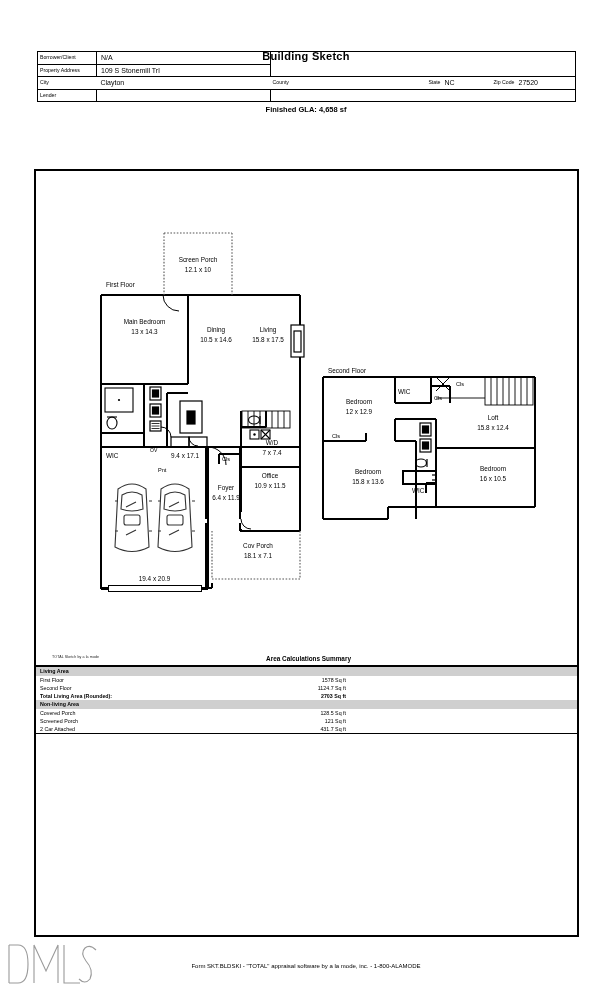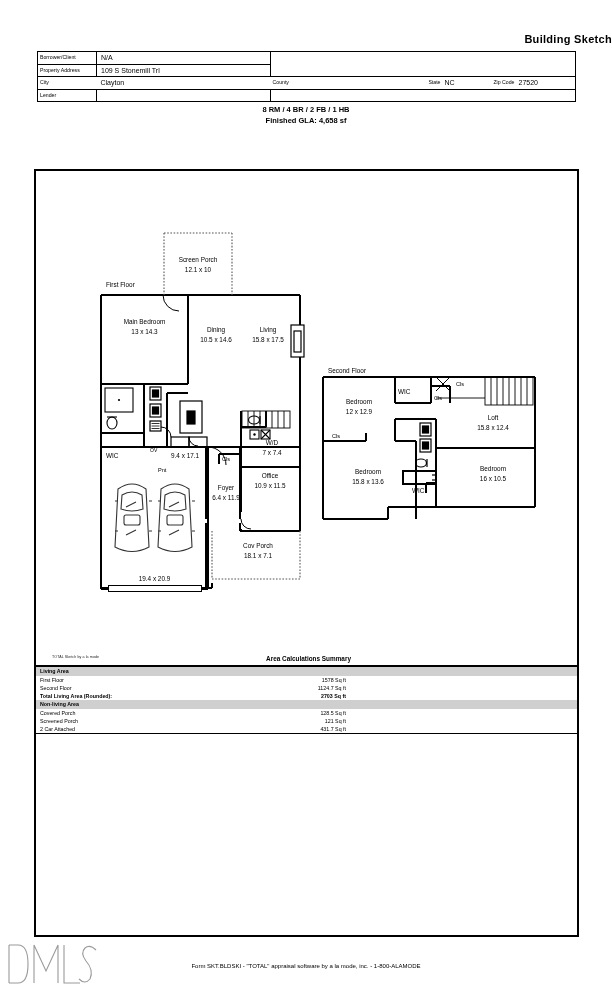--- a/index.html
+++ b/index.html
@@ -5,21 +5,21 @@
   html,body{margin:0;padding:0;}
   body{
     width:612px;height:1008px;background:#fff;
     font-family:"Liberation Sans", sans-serif;
     color:#000;position:relative;overflow:hidden;
   }
   .page{position:absolute;inset:0;}
 
   
   .doc-title{
-    position:absolute;left:0;top:33px;width:612px;text-align:right;
+    position:absolute;left:0;top:50px;width:612px;text-align:center;
     font-size:11px;font-weight:bold;letter-spacing:.3px;
   }
   .hdr-table{
     position:absolute;left:37px;top:51px;width:539px;
     border:1px solid #000;border-collapse:collapse;
   }
   .hdr-table td{
     border:1px solid #000;height:11.5px;padding:0 0 0 2px;
     font-size:5.2px;vertical-align:middle;line-height:1;
   }
@@ -91,21 +91,20 @@
       <td class="val" style="border-left:none">27520</td>
     </tr>
     <tr>
       <td style="width:56px">Lender</td>
       <td class="val"></td>
     </tr>
   </tbody>
     </table>
 
   <div class="subtitle">
-    <div>8 RM / 4 BR / 2 FB / 1 HB</div>
     <div>Finished GLA: 4,658 sf</div>
   </div>
 
   <div class="sketch-box">
 
     <svg class="sketch-svg" width="541" height="470" viewBox="0 0 541 470">
       <g fill="none" stroke="#000" stroke-width="2.2" shape-rendering="crispEdges">
 
         <path d="M65,124 L65,272 M65,124 L264,124 M264,124 L264,360 M65,272 L65,272"></path>
         <path d="M65,124 L65,274"></path>

